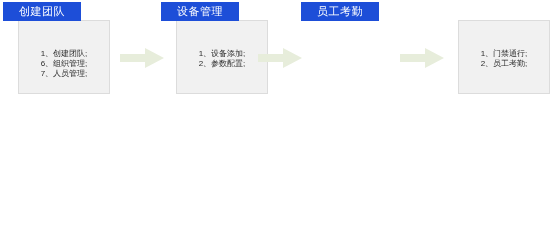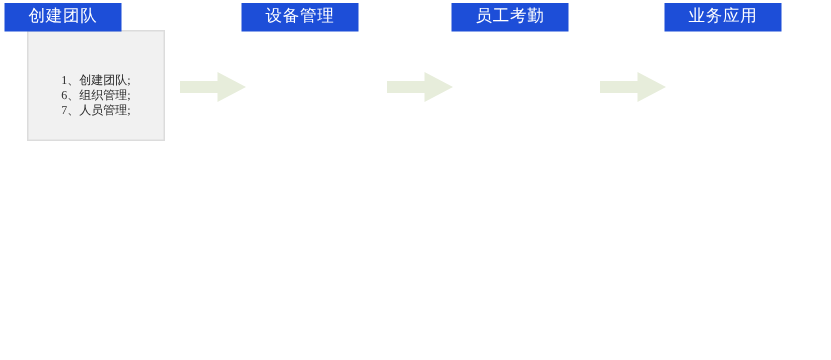--- a/index.html
+++ b/index.html
@@ -62,21 +62,20 @@
     left: 0;
     right: 0;
     top: 28px;
     display: flex;
     flex-direction: column;
     align-items: center;
   }
   .step-items-inner {
     display: inline-block;
     text-align: right;
-    font-family: Liberation Serif, serif;
   }
   .step-item {
     font-size: 8px;
     line-height: 10px;
     color: #2b2b2b;
     white-space: nowrap;
   }
 
   
   .arrow {
@@ -131,34 +130,49 @@
     </div>
     <div class="step-header">创建团队</div>
   </div>
 
   <div class="arrow arrow-1">
     <div class="arrow-shaft"></div>
     <div class="arrow-head"></div>
   </div>
 
   <div class="step step-2">
+    <div class="step-body">
+      <div class="step-items">
+        <div class="step-items-inner">
+          <div class="step-item">1、设备添加;</div>
+          <div class="step-item">2、参数配置;</div>
+        </div>
+      </div>
+    </div>
     <div class="step-header">设备管理</div>
   </div>
 
   <div class="arrow arrow-2">
     <div class="arrow-shaft"></div>
     <div class="arrow-head"></div>
   </div>
 
   <div class="step step-3">
     <div class="step-header">员工考勤</div>
   </div>
 
   <div class="arrow arrow-3">
     <div class="arrow-shaft"></div>
     <div class="arrow-head"></div>
   </div>
 
   <div class="step step-4">
-    <div class="step-header">业务应用</div>
+    <div class="step-body">
+      <div class="step-items">
+        <div class="step-items-inner">
+          <div class="step-item">1、门禁通行;</div>
+          <div class="step-item">2、员工考勤;</div>
+        </div>
+      </div>
+    </div>
   </div>
 
 </div>
 
 </body></html>

